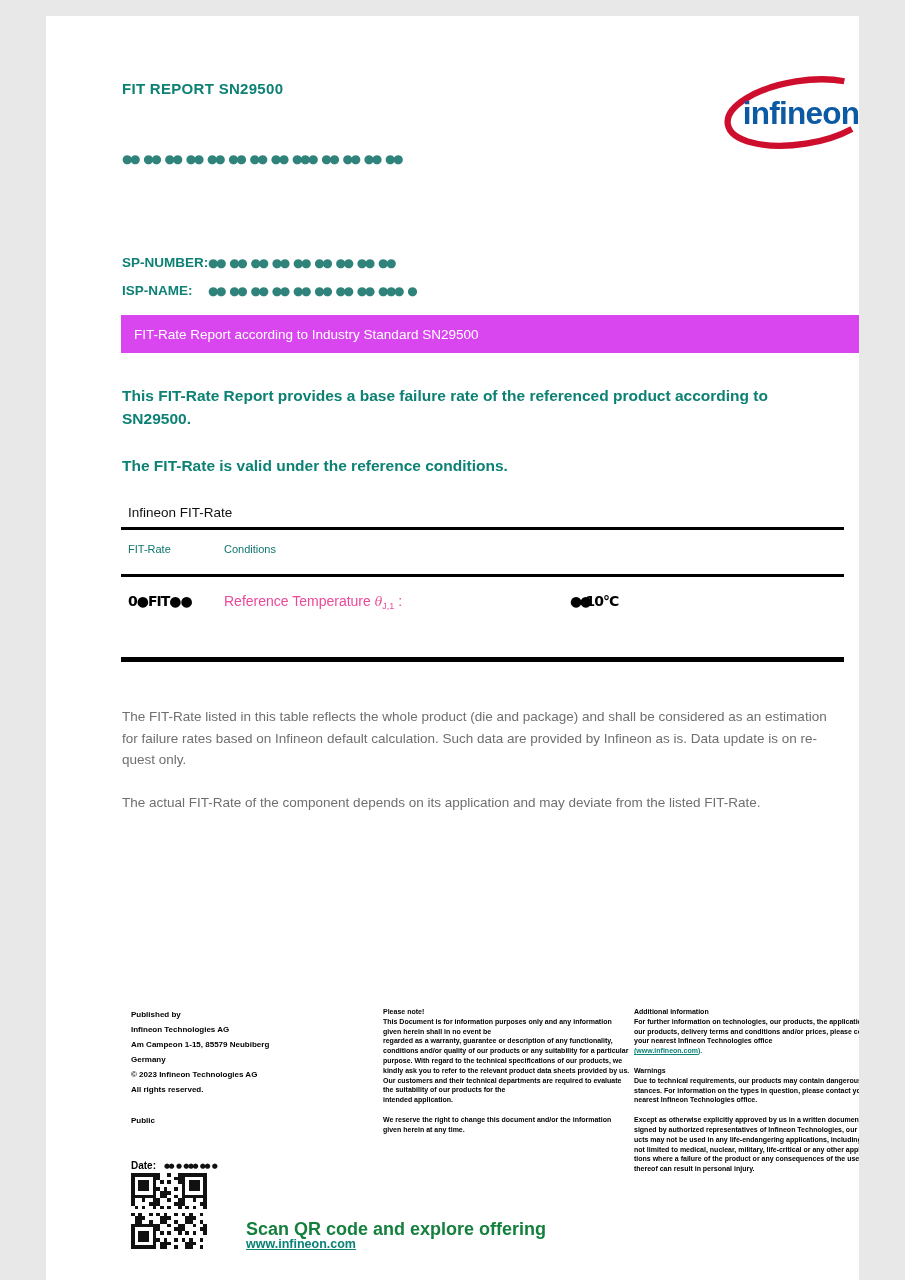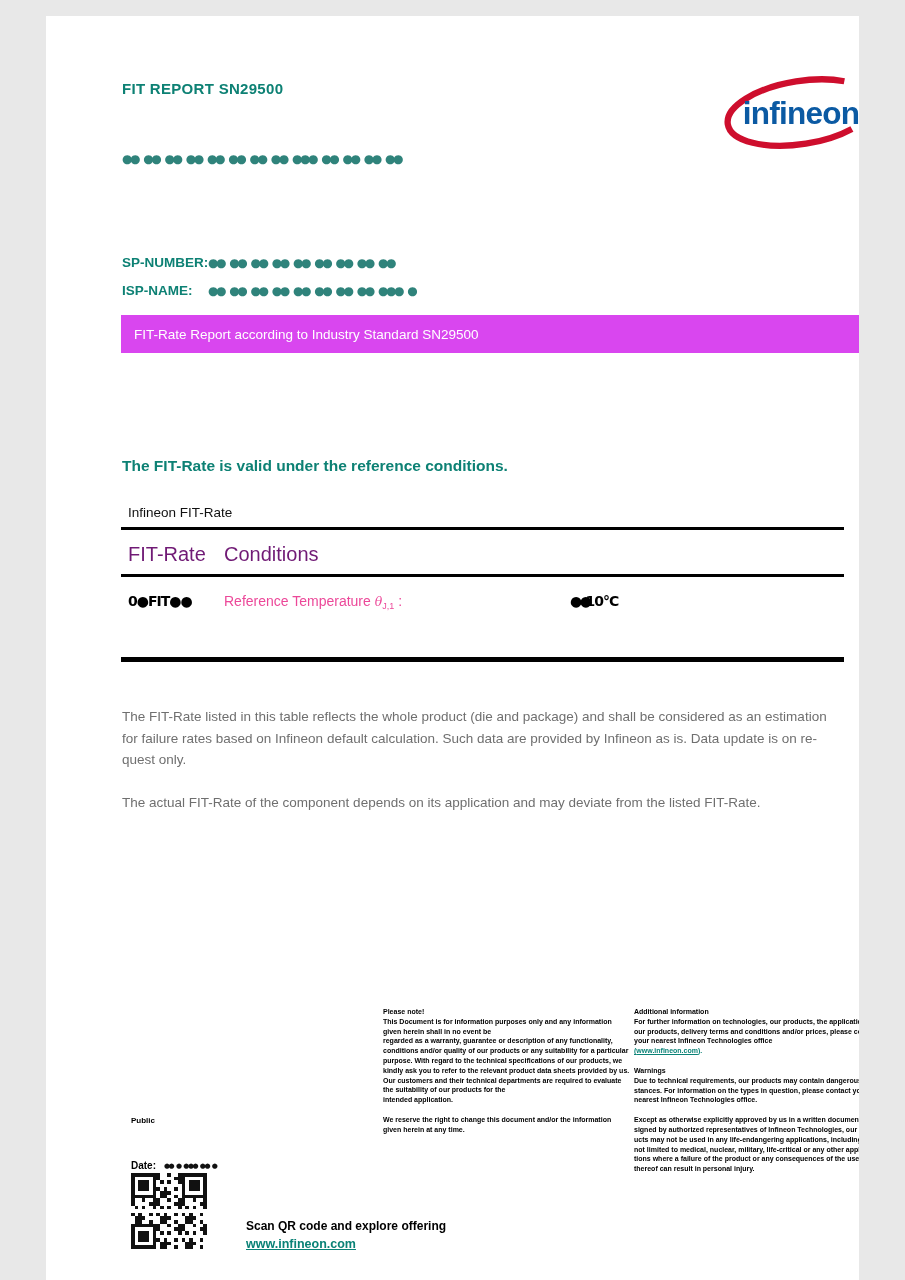--- a/index.html
+++ b/index.html
@@ -14,38 +14,38 @@
   .doc-title{font-size:15px; font-weight:bold; letter-spacing:.3px; color:#0d8174;}
   .dots{color:#2f837b; font-size:12px; letter-spacing:-2.5px; word-spacing:4px; font-family:"DejaVu Sans", sans-serif;}
   .meta-label{font-size:13.5px; font-weight:bold; color:#0d8174;}
   
   .banner{background:#d946ef; width:775px; height:38px; display:flex; align-items:center;}
   .banner span{color:#ffffff; font-size:13.5px; padding-left:13px;}
   
   .h-teal{color:#0d8174; font-size:15.5px; font-weight:bold; line-height:23px;}
   
   .tbl-caption{font-size:13.5px; color:#111;}
-  .tbl-head{font-size:20px; color:#701a75;}
+  .tbl-head{font-size:11px; color:#0f766e;}
   .rule{background:#000;}
   .fit-val{font-size:14px; font-weight:bold; color:#000; letter-spacing:-1px; font-family:"DejaVu Sans", sans-serif;}
   .cond{font-size:14px; color:#ec4899;}
   .theta{font-family:"DejaVu Serif", serif; font-style:italic; font-size:12.5px;}
   .theta-sub{font-size:9px; vertical-align:-3px;}
   .temp-val{font-size:14px; font-weight:600; color:#000; font-family:"DejaVu Sans", sans-serif; letter-spacing:-1px;}
   
   .para{color:#6f6f6f; font-size:13.5px; line-height:21.5px;}
   
   .f-col1{font-size:8px; font-weight:bold; line-height:15px; color:#000;}
   .f-small{font-size:7px; line-height:9.8px; font-weight:600; color:#000;}
   .f-title{font-weight:bold;}
   .f-gap{margin-top:10px;}
   .link{color:#0a8276; text-decoration:underline; cursor:pointer;}
   .date-label{font-size:10px; font-weight:bold; color:#000;}
   .date-dots{color:#111; font-size:7px; letter-spacing:-1.5px; word-spacing:2px; font-family:"DejaVu Sans", sans-serif;}
-  .scan-text{font-size:12px; font-weight:600; color:#000000;}
+  .scan-text{font-size:18px; font-weight:600; color:#15803d;}
   .scan-link{font-size:12.5px; font-weight:bold;}
   #qrbox svg{display:block;}
 </style>
 </head>
 <body>
 
 <div id="page">
 
   <div class="abs doc-title" style="left:76px; top:64px;">FIT REPORT SN29500</div>
 
@@ -61,20 +61,22 @@
   <div class="abs meta-label" style="left:76px; top:239px;">SP-NUMBER:</div>
   <div class="abs dots" style="left:162px; top:240px;">●● ●● ●● ●● ●● ●● ●● ●● ●●</div>
 
   <div class="abs meta-label" style="left:76px; top:267px;">ISP-NAME:</div>
   <div class="abs dots" style="left:162px; top:268px;">●● ●● ●●  ●● ●● ●● ●● ●●  ●●● ●</div>
 
   <div class="abs banner" style="left:75px; top:299px;">
     <span>FIT-Rate Report according to Industry Standard SN29500</span>
   </div>
 
+  <div class="abs h-teal pre" style="left:76px; top:368px; width:720px;">This FIT-Rate Report provides a base failure rate of the referenced product according to
+SN29500.</div>
   <div class="abs h-teal" style="left:76px; top:438px; width:720px;">The FIT-Rate is valid under the reference conditions.</div>
 
   <div class="abs tbl-caption" style="left:82px; top:489px;">Infineon FIT-Rate</div>
   <div class="abs rule" style="left:75px; top:511px; width:723px; height:3px;"></div>
 
   <div class="abs tbl-head" style="left:82px; top:527px;">FIT-Rate</div>
   <div class="abs tbl-head" style="left:178px; top:527px;">Conditions</div>
   <div class="abs rule" style="left:75px; top:558px; width:723px; height:3px;"></div>
 
   <div class="abs fit-val" style="left:82px; top:577px;">0●FIT●●</div>
@@ -86,20 +88,26 @@
   <div class="abs temp-val" style="left:524px; top:577px;">
     <span style="letter-spacing:-2.5px; margin-right:-4px;">●●</span><span>10°C</span>
   </div>
   <div class="abs rule" style="left:75px; top:641px; width:723px; height:5px;"></div>
 
   <div class="abs para pre" style="left:76px; top:690px; width:790px;">The FIT-Rate listed in this table reflects the whole product (die and package) and shall be considered as an estimation
 for failure rates based on Infineon default calculation. Such data are provided by Infineon as is. Data update is on re-
 quest only.</div>
   <div class="abs para" style="left:76px; top:776px; width:790px;">The actual FIT-Rate of the component depends on its application and may deviate from the listed FIT-Rate.</div>
 
+  <div class="abs f-col1 pre" style="left:85px; top:991px; width:225px;">Published by
+Infineon Technologies AG
+Am Campeon 1-15, 85579 Neubiberg
+Germany
+© 2023 Infineon Technologies AG
+All rights reserved.</div>
   <div class="abs f-col1" style="left:85px; top:1097px;">Public</div>
 
   <div class="abs f-small" style="left:337px; top:991px; width:247px;">
     <div class="f-title">Please note!</div>
     <div class="pre">This Document is for information purposes only and any information
 given herein shall in no event be
 regarded as a warranty, guarantee or description of any functionality,
 conditions and/or quality of our products or any suitability for a particular
 purpose. With regard to the technical specifications of our products, we
 kindly ask you to refer to the relevant product data sheets provided by us.

